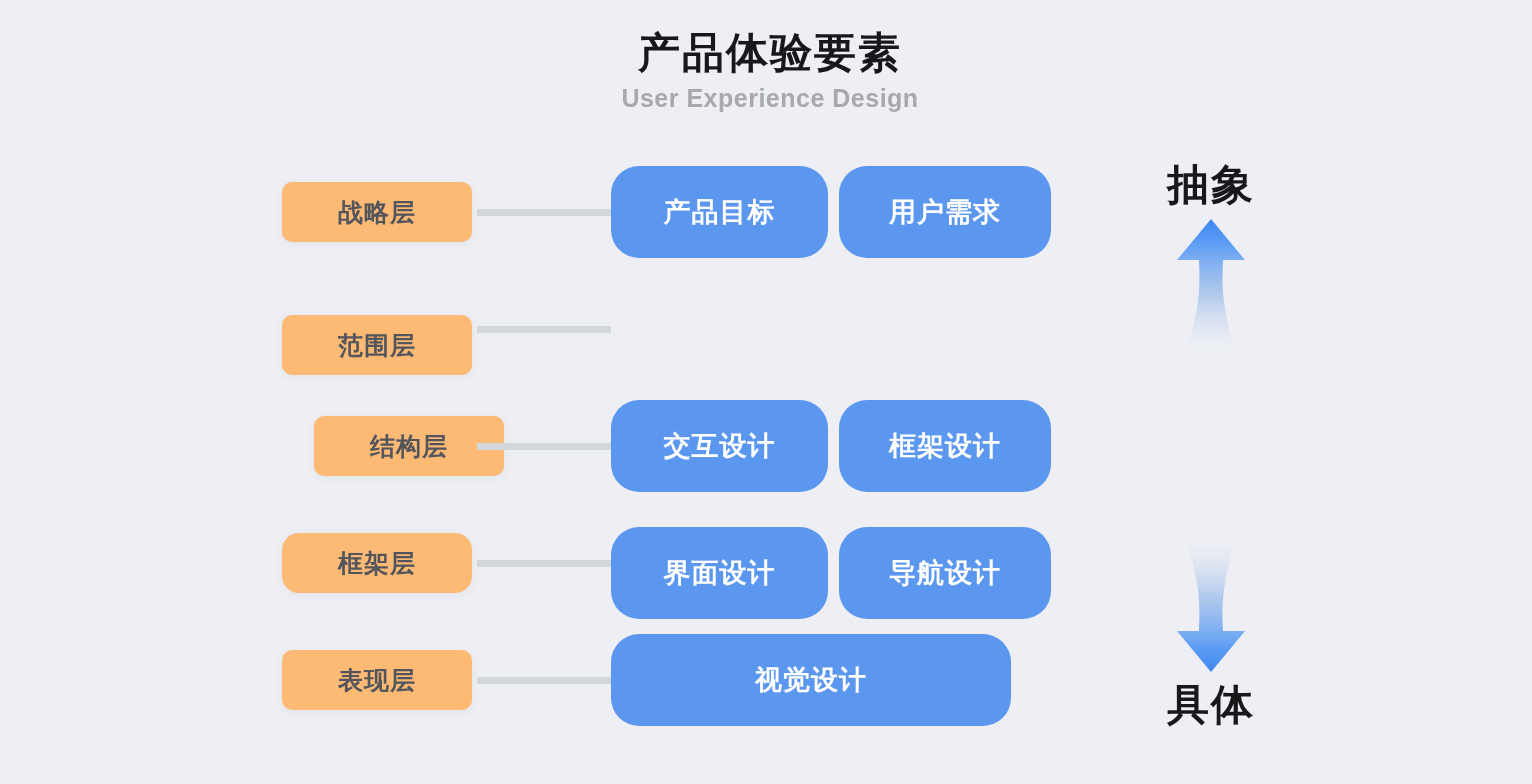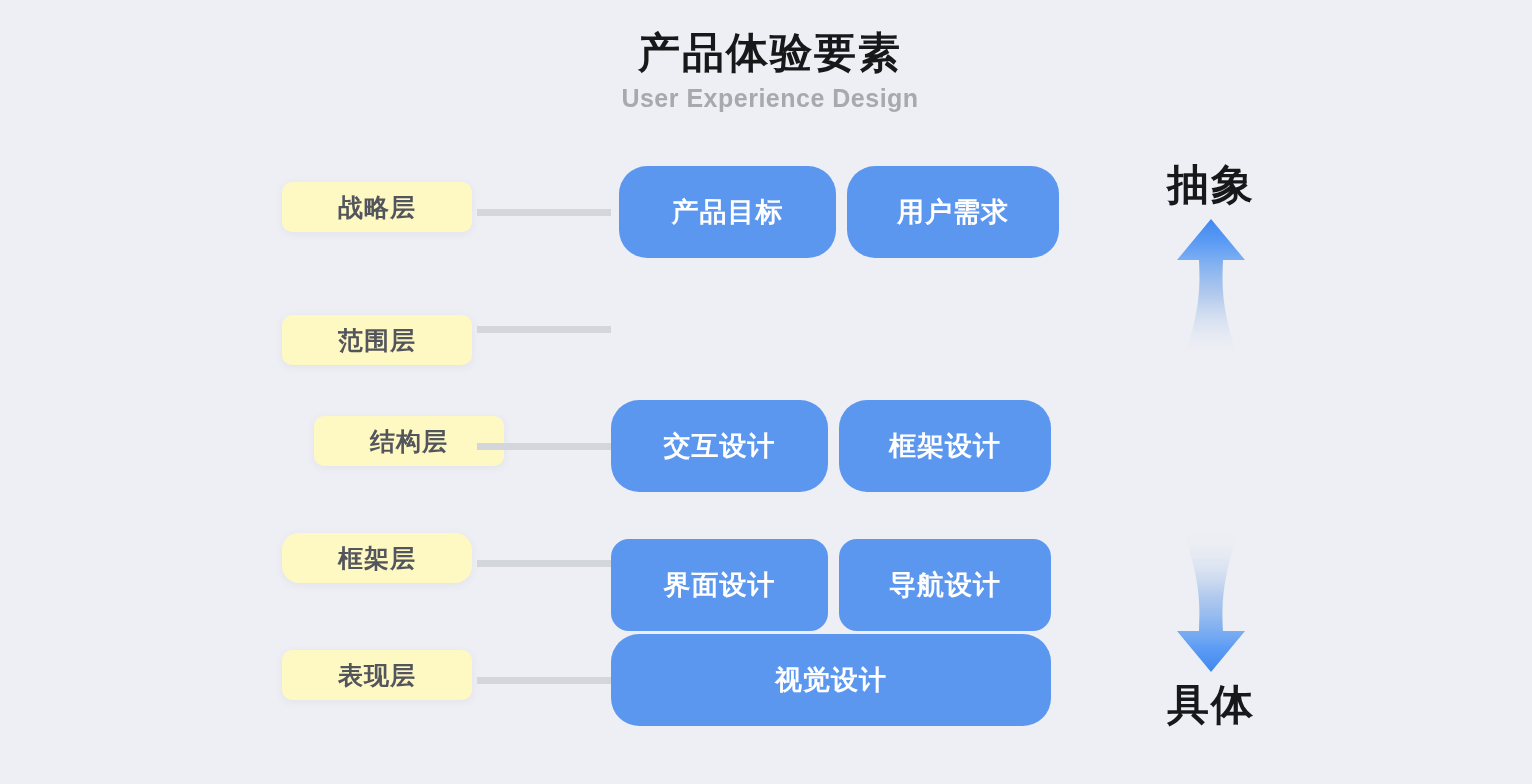--- a/index.html
+++ b/index.html
@@ -37,22 +37,22 @@
     line-height: 28px;
     font-weight: 700;
     color: #A7A9AD;
     letter-spacing: 0.5px;
   }
 
   .layer-box {
     position: absolute;
     left: 282px;
     width: 190px;
-    height: 50px;
-    background: #fef9c3;
+    height: 60px;
+    background: #fdba74;
     border-radius: 10px;
     display: flex;
     align-items: center;
     justify-content: center;
     font-size: 25px;
     font-weight: 700;
     color: #53555C;
     letter-spacing: 1px;
     box-shadow: 0 2px 8px rgba(70, 80, 100, 0.07);
   }
@@ -75,25 +75,25 @@
     background: #5B97EF;
     border-radius: 28px;
     display: flex;
     align-items: center;
     justify-content: center;
     font-size: 27px;
     font-weight: 700;
     color: #FFFFFF;
     letter-spacing: 1px;
   }
-  .row1 { top: 166px; margin-left: 8px; } .row2 { top: 283px; } .row3 { top: 400px; }
-  .row4 { top: 539px; border-radius: 18px; } .row5 { top: 634px; }
+  .row1 { top: 166px; } .row2 { top: 283px; } .row3 { top: 400px; }
+  .row4 { top: 527px; } .row5 { top: 634px; }
   .col1 { left: 611px; width: 217px; }
   .col2 { left: 839px; width: 212px; }
-  .colfull { left: 611px; width: 440px; }
+  .colfull { left: 611px; width: 400px; }
 
   .axis-label {
     position: absolute;
     left: 1161px;
     width: 100px;
     text-align: center;
     font-size: 42px;
     line-height: 46px;
     font-weight: 800;
     color: #17181A;

